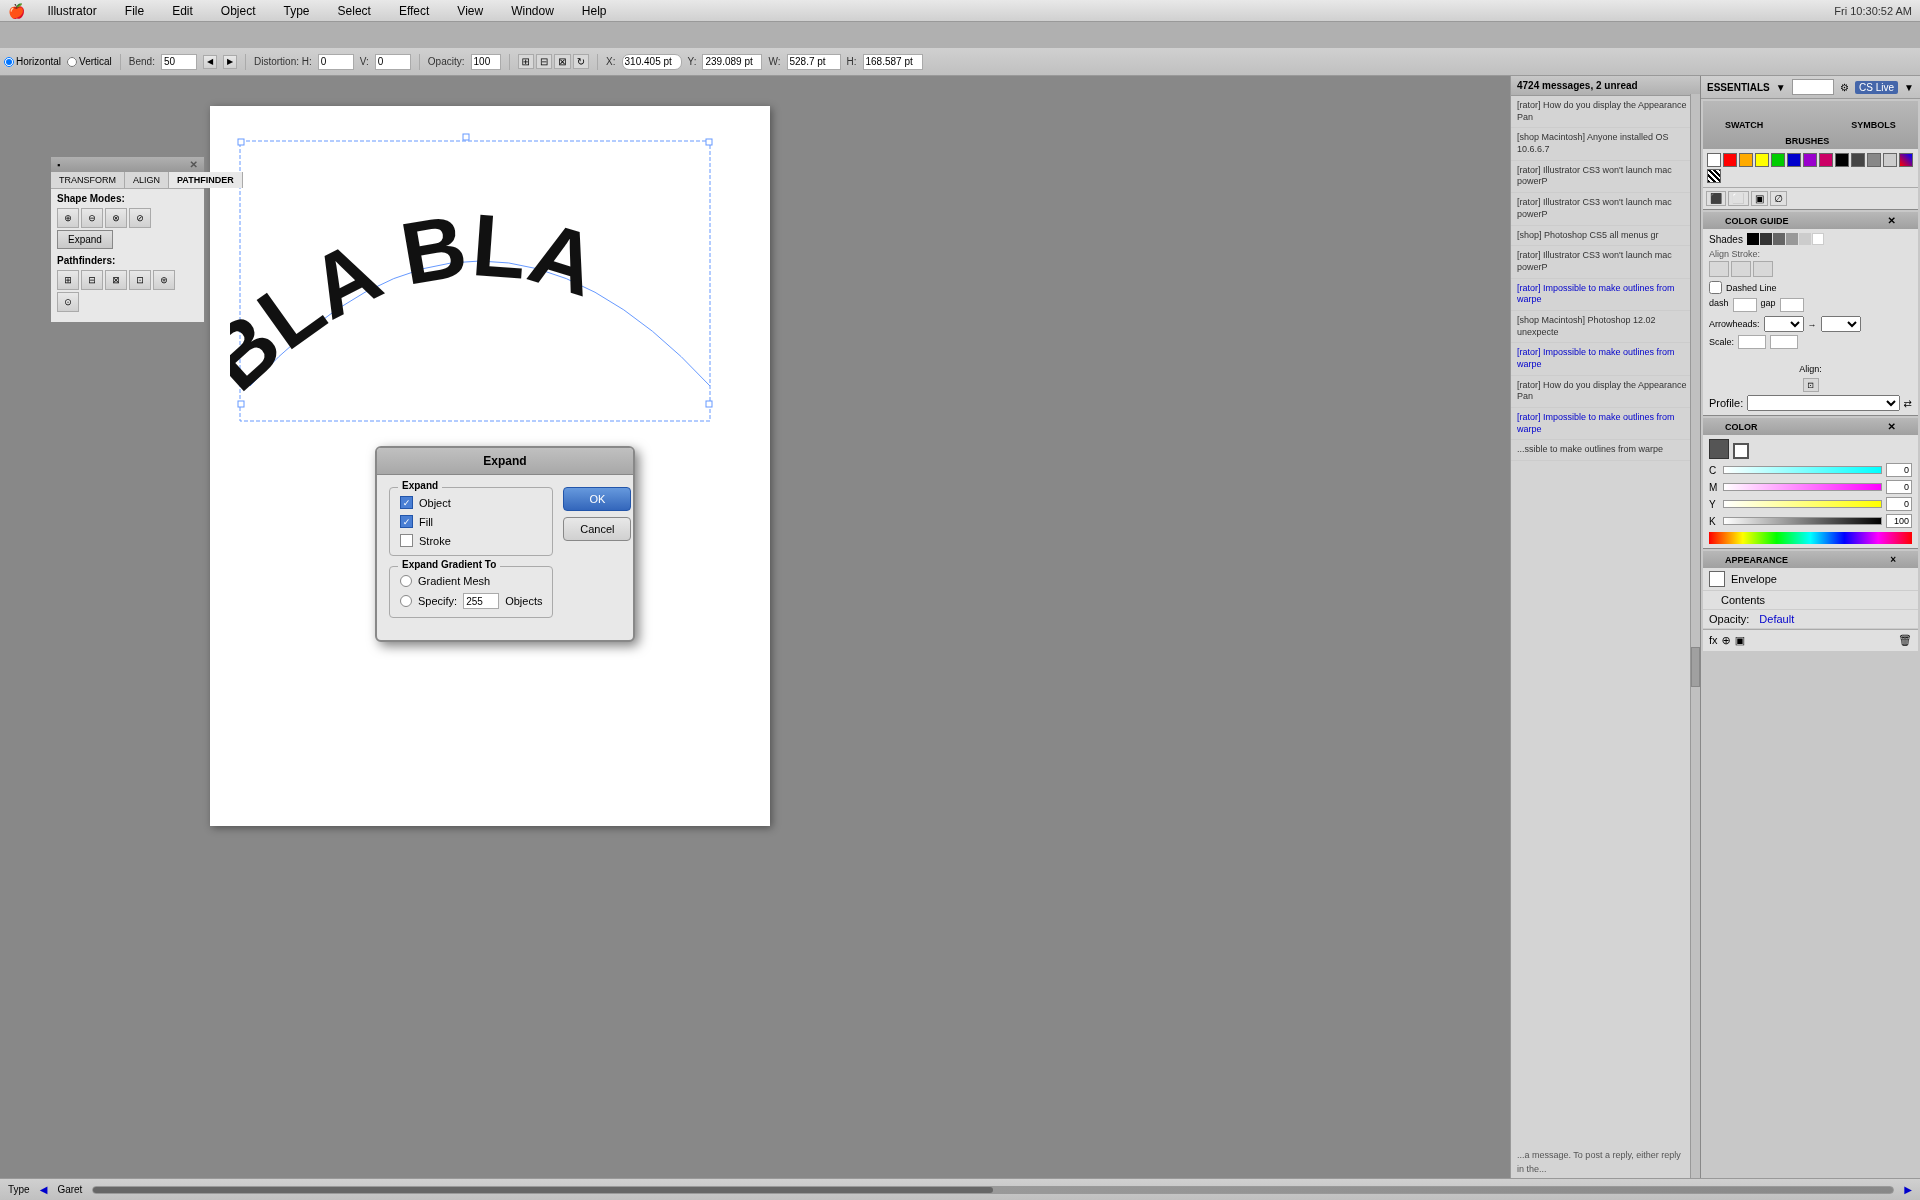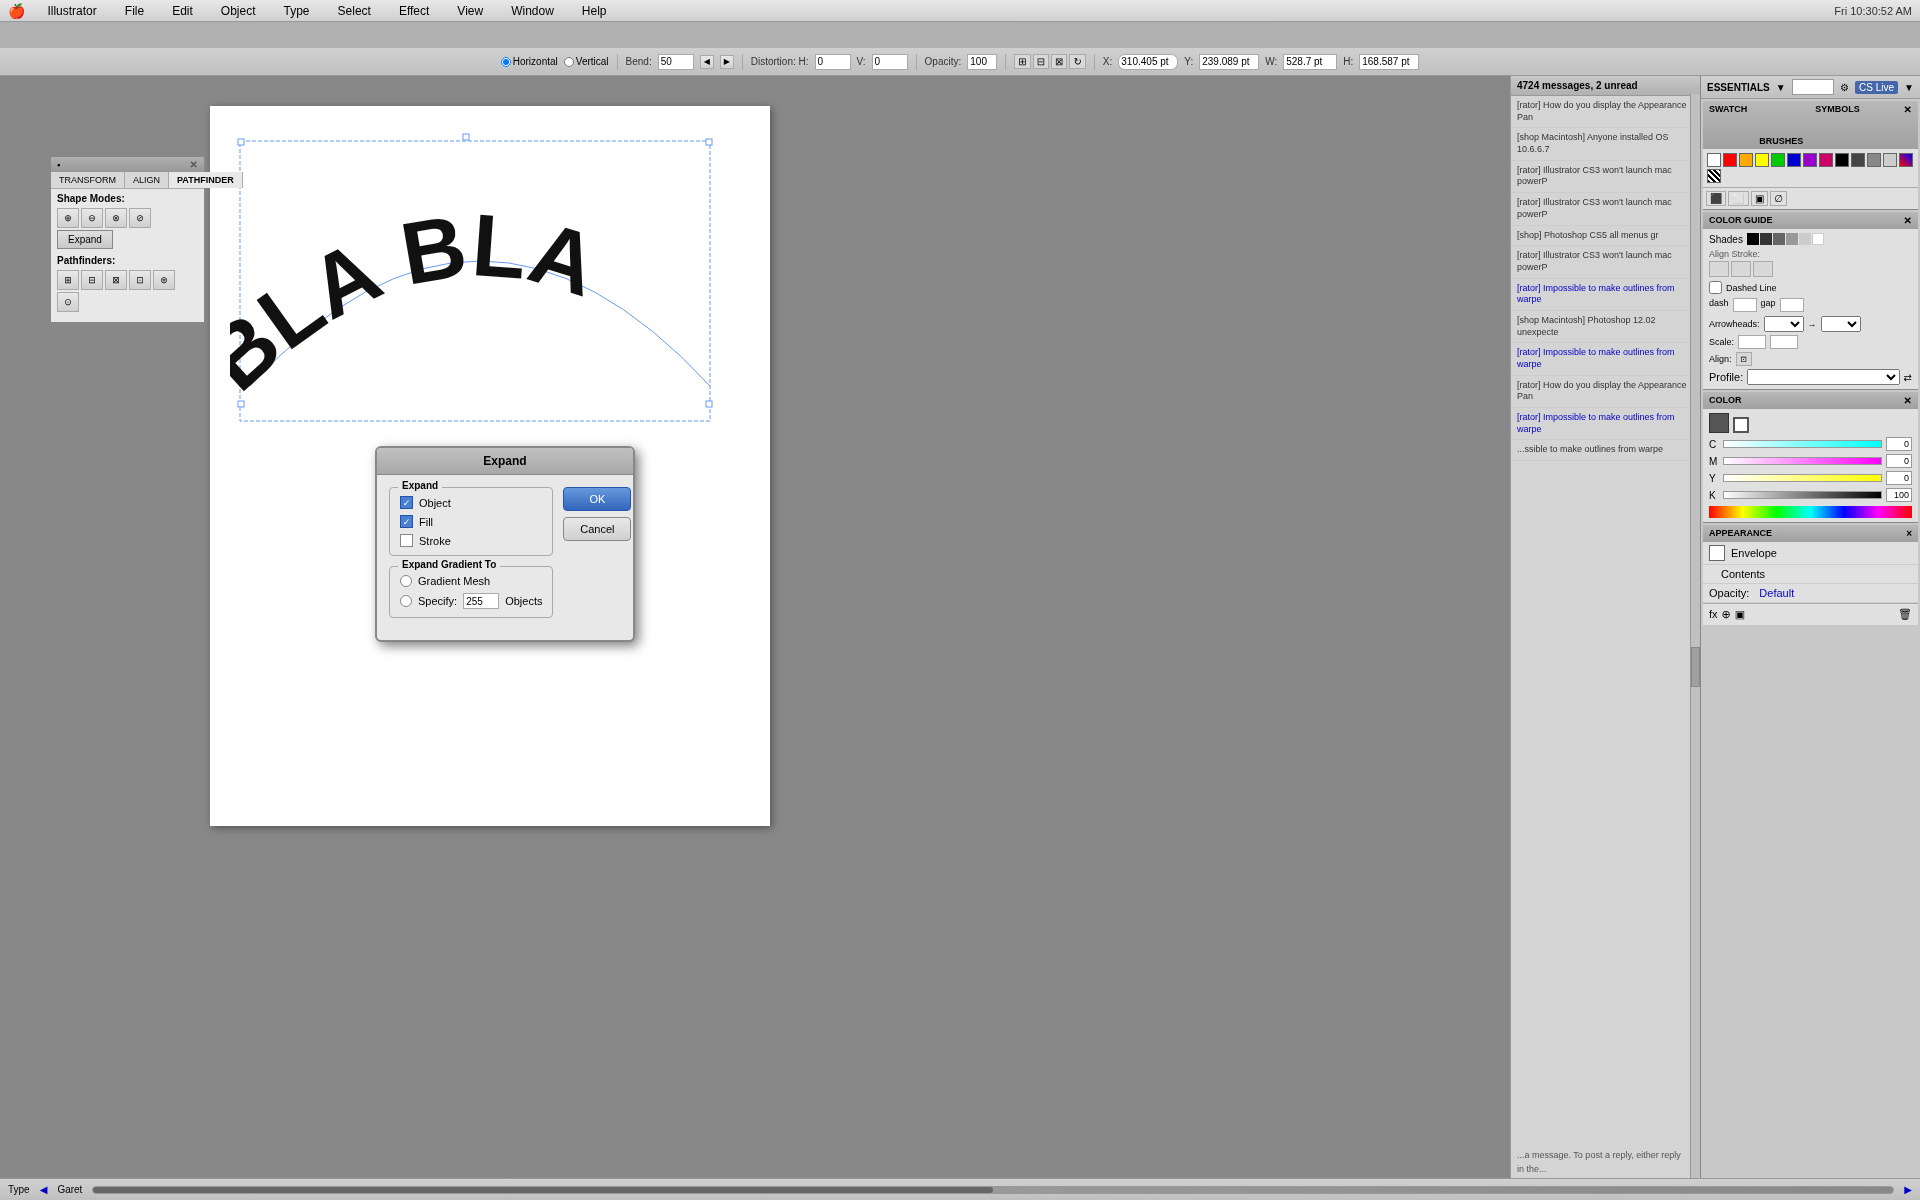--- a/index.html
+++ b/index.html
@@ -38,21 +38,20 @@
       background: linear-gradient(to bottom, #d0d0d0, #c0c0c0);
       border-bottom: 1px solid #999;
       position: absolute;
       top: 48px; left: 0;
       display: flex;
       align-items: center;
       padding: 0 4px;
       gap: 6px;
       z-index: 998;
       font-size: 10px;
-      justify-content: center;
     }
     .tb2-label { color: #333; }
     .tb2-input {
       width: 36px;
       height: 16px;
       background: white;
       border: 1px solid #aaa;
       font-size: 10px;
       padding: 0 2px;
     }
@@ -275,22 +274,23 @@
 
     
     #swatch-panel {
       background: #e0e0e0;
       border-bottom: 1px solid #888;
       margin: 2px;
     }
     .panel-header-row {
       display: flex;
       background: linear-gradient(to bottom, #b8b8b8, #a0a0a0);
-      padding: 3px 6px;
-      gap: 12px;
+      align-items: center;
+      padding: 3px 22px;
+      gap: 22px;
       font-size: 10px;
       font-weight: bold;
     }
     .swatches-grid {
       display: flex;
       flex-wrap: wrap;
       padding: 4px;
       gap: 2px;
     }
     .swatch {
@@ -687,21 +687,21 @@
         <span style="font-size:9px;">Arrowheads:</span>
         <select style="font-size:9px;height:16px;width:40px;"></select>
         <span style="font-size:9px;">→</span>
         <select style="font-size:9px;height:16px;width:40px;"></select>
       </div>
       <div style="display:flex;align-items:center;gap:4px;margin-top:3px;">
         <span style="font-size:9px;">Scale:</span>
         <input style="width: 28px; height: 14px; font-size: 9px; border: 1px solid rgb(170, 170, 170);">
         <input style="width: 28px; height: 14px; font-size: 9px; border: 1px solid rgb(170, 170, 170);">
       </div>
-      <div style="display:flex;align-items:center;gap:4px;margin-top:3px;">
+      <div style="display:flex;align-items:center;gap:4px;margin-top:15px;flex-direction:column;">
         <span style="font-size:9px;">Align:</span>
         <div style="width:16px;height:14px;border:1px solid #aaa;background:#d8d8d8;display:flex;align-items:center;justify-content:center;font-size:8px;cursor:pointer;">⊡</div>
       </div>
       <div style="display:flex;align-items:center;gap:4px;margin-top:3px;">
         <span style="font-size:11px;">Profile:</span>
         <select style="font-size:9px;height:16px;flex:1;"></select>
         <span style="font-size:10px;cursor:pointer;">⇄</span>
       </div>
     </div>
   </div>

